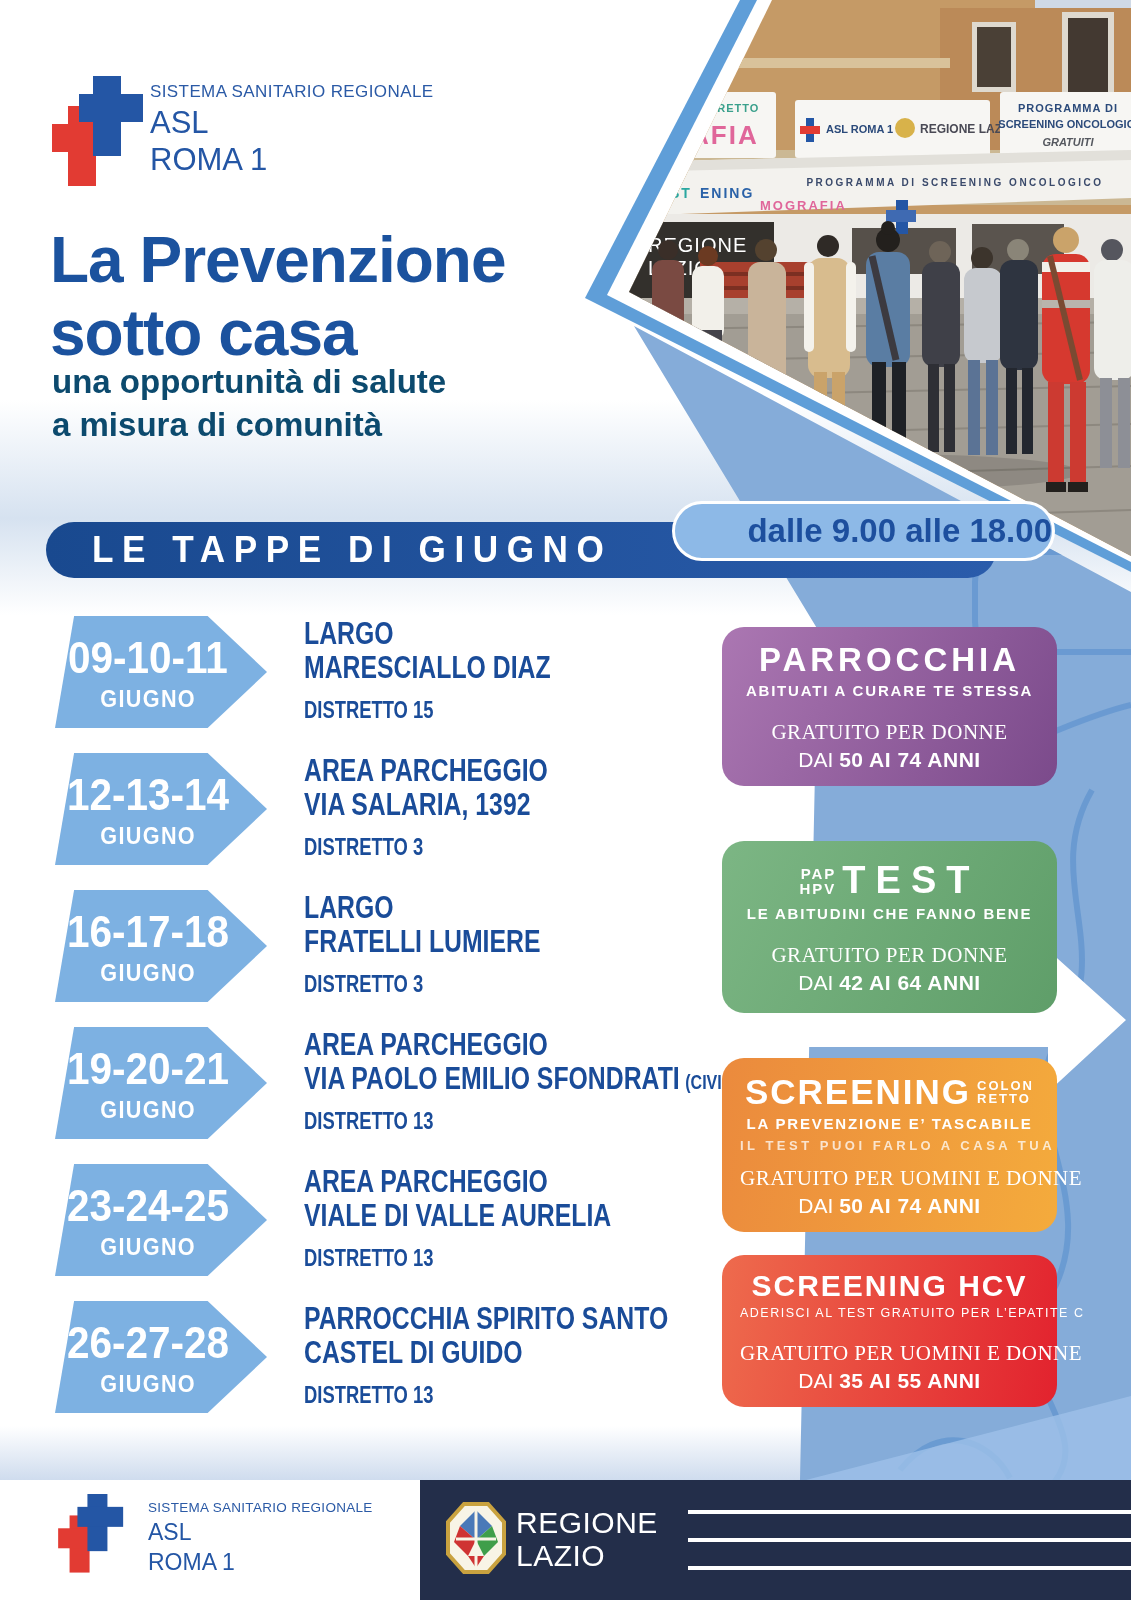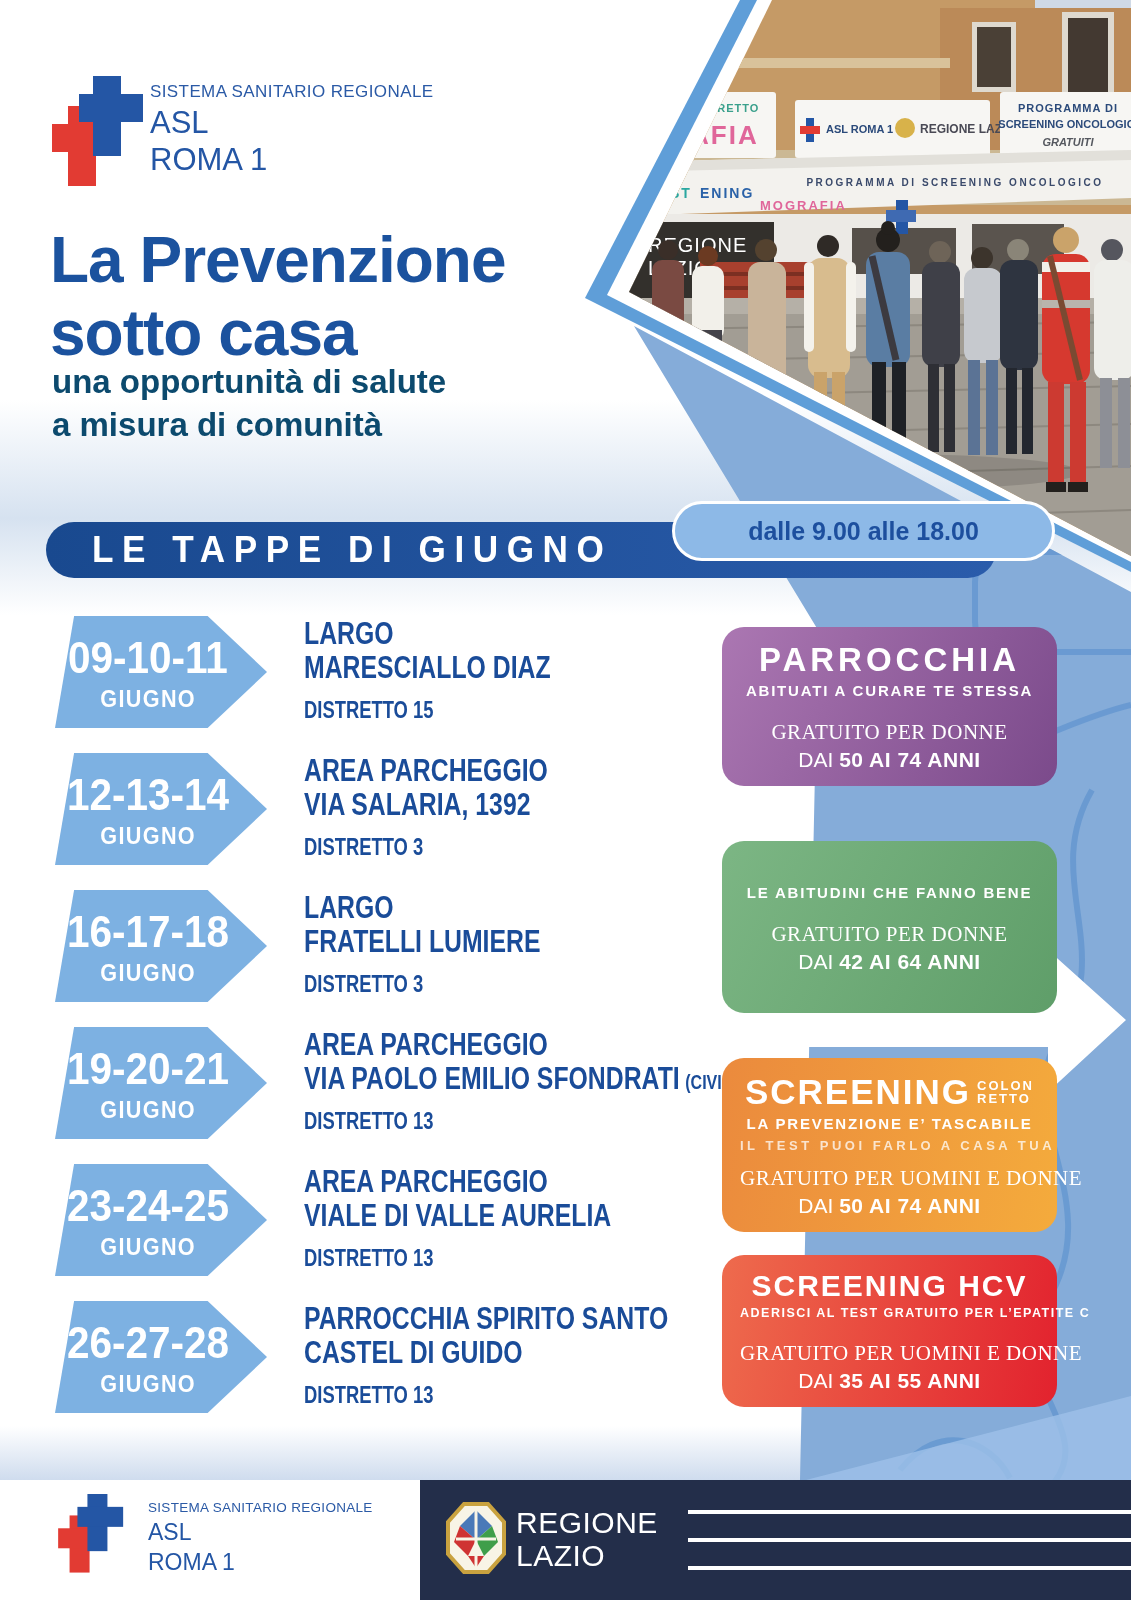--- a/index.html
+++ b/index.html
@@ -23,21 +23,21 @@
   .subtitle{color:#0c4a6e;font-weight:bold;font-size:33px;line-height:43px;}
 
   
   .banner-bar{left:46px;top:522px;width:950px;height:56px;border-radius:28px;
     background:linear-gradient(90deg,#19498f 0%,#2a5cab 100%);
     color:#fff;font-weight:bold;font-size:37px;line-height:56px;letter-spacing:9px;
     padding-left:46px;box-sizing:border-box;}
   .banner-bar .cond{display:inline-block;transform:scaleX(.95);transform-origin:0 50%;}
   .hours-pill{left:672px;top:501px;width:383px;height:60px;border-radius:32px;
     background:#8db9e7;border:3px solid #ffffff;box-sizing:border-box;
-    color:#1d4f9e;font-weight:bold;font-size:25px;line-height:54px;text-align:center;}
+    color:#1d4f9e;font-weight:bold;font-size:33px;line-height:54px;text-align:right;}
 
   
   .rows{left:55px;top:616px;width:665px;}
   .row{display:flex;margin-bottom:25px;height:112px;}
   .arrow{flex:0 0 212px;height:112px;background:#7db1e2;
     clip-path:polygon(9% 0,72% 0,100% 50%,72% 100%,0 100%);
     display:flex;flex-direction:column;align-items:center;justify-content:center;color:#fff;
     padding-right:26px;box-sizing:border-box;}
   .arrow .dates{font-weight:bold;font-size:45px;transform:scaleX(.9);white-space:nowrap;}
   .arrow .month{font-weight:bold;font-size:24px;letter-spacing:1.5px;margin-top:1px;transform:scaleX(.9);}
@@ -60,21 +60,21 @@
   .c-title-row{display:flex;align-items:center;justify-content:center;}
   .c-stack{display:flex;flex-direction:column;font-weight:bold;font-size:15px;line-height:15px;
     letter-spacing:2px;}
   .c-stack.left{margin-right:6px;align-items:flex-end;}
   .c-stack.right{margin-left:6px;align-items:flex-start;font-size:13px;line-height:13px;}
   .c-big{font-weight:bold;font-size:38px;letter-spacing:10px;white-space:nowrap;}
   .c-big2{font-weight:bold;font-size:35px;letter-spacing:2px;white-space:nowrap;}
   .c-big3{font-weight:bold;font-size:30px;letter-spacing:2px;white-space:nowrap;}
   .c-tag{font-weight:bold;font-size:15px;letter-spacing:1.8px;margin-top:3px;white-space:nowrap;}
   .c-tag2{font-weight:bold;font-size:13px;letter-spacing:3.5px;margin-top:6px;opacity:.75;white-space:nowrap;}
-  .c-tag3{font-weight:bold;font-size:12.5px;letter-spacing:1.5px;margin-top:3px;white-space:nowrap;}
+  .c-tag3{font-weight:normal;font-size:12.5px;letter-spacing:1.5px;margin-top:3px;white-space:nowrap;}
   .c-aud{font-size:21px;letter-spacing:.5px;margin-top:21px;white-space:nowrap;font-family:Liberation Serif, serif;}
   .c-aud.tight{margin-top:13px;}
   .c-age{font-size:21px;margin-top:3px;white-space:nowrap;}
   .c-age .b{font-weight:bold;letter-spacing:.5px;}
 
   
   .footer-bar{left:420px;top:1480px;width:711px;height:120px;background:#232e4a;}
   .fline{position:absolute;height:4px;background:#ffffff;left:688px;width:443px;}
   .region-text{color:#ffffff;font-size:30px;line-height:33px;letter-spacing:.5px;}
   .f-brand-small{color:#2b5aa6;font-size:13.5px;letter-spacing:.3px;}
@@ -366,20 +366,27 @@
       <div class="c-title">PARROCCHIA</div>
       <div class="c-tag">ABITUATI A CURARE TE STESSA</div>
       <div class="c-aud">GRATUITO PER DONNE</div>
       <div class="c-age">
         <span>DAI</span>
         <span class="b">50 AI 74 ANNI</span>
       </div>
     </div>
 
     <div class="card card-pap">
+      <div class="c-title-row">
+        <span class="c-stack left">
+          <span>PAP</span>
+          <span>HPV</span>
+        </span>
+        <span class="c-big">TEST</span>
+      </div>
       <div class="c-tag">LE ABITUDINI CHE FANNO BENE</div>
       <div class="c-aud">GRATUITO PER DONNE</div>
       <div class="c-age">
         <span>DAI</span>
         <span class="b">42 AI 64 ANNI</span>
       </div>
     </div>
 
     <div class="card card-colon">
       <div class="c-title-row">

